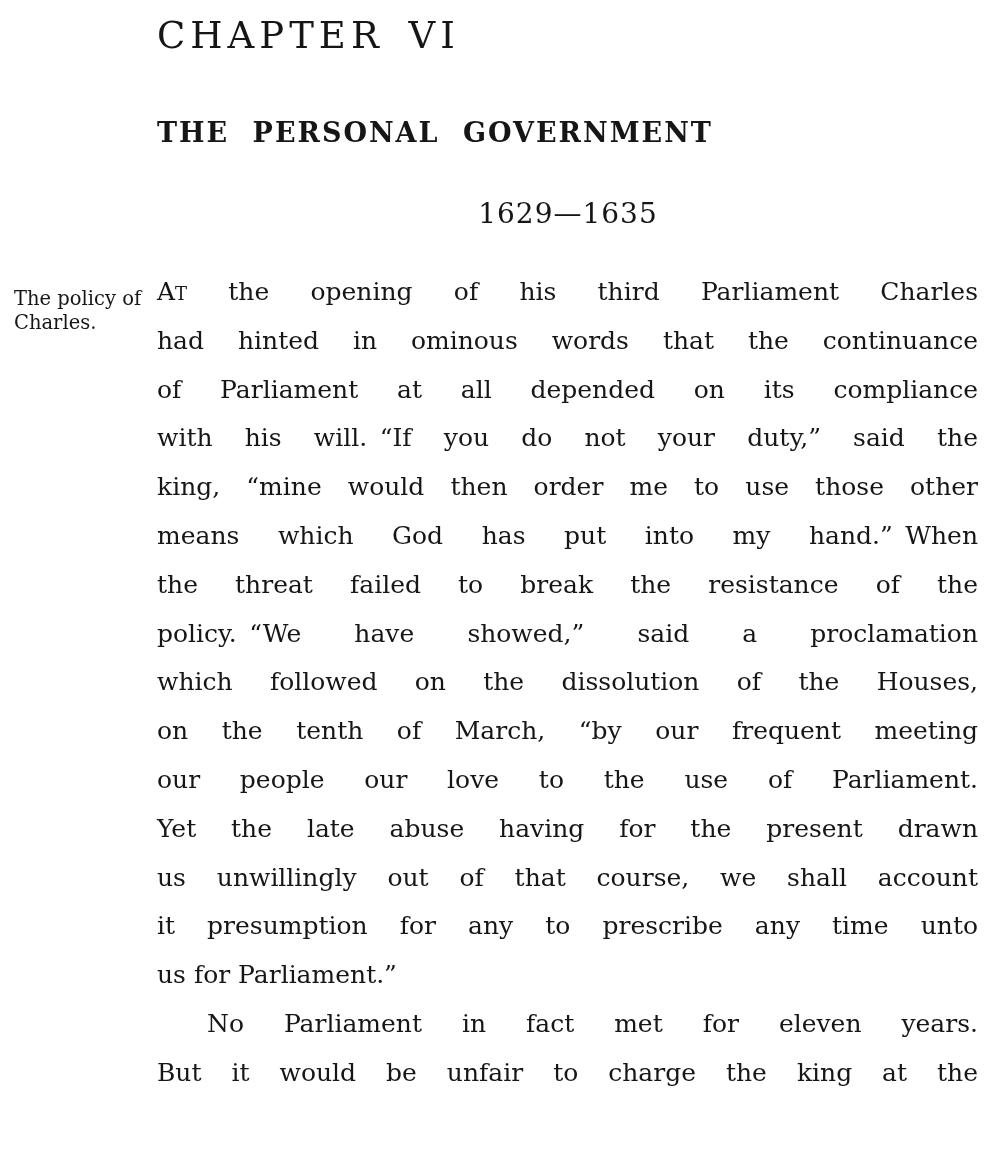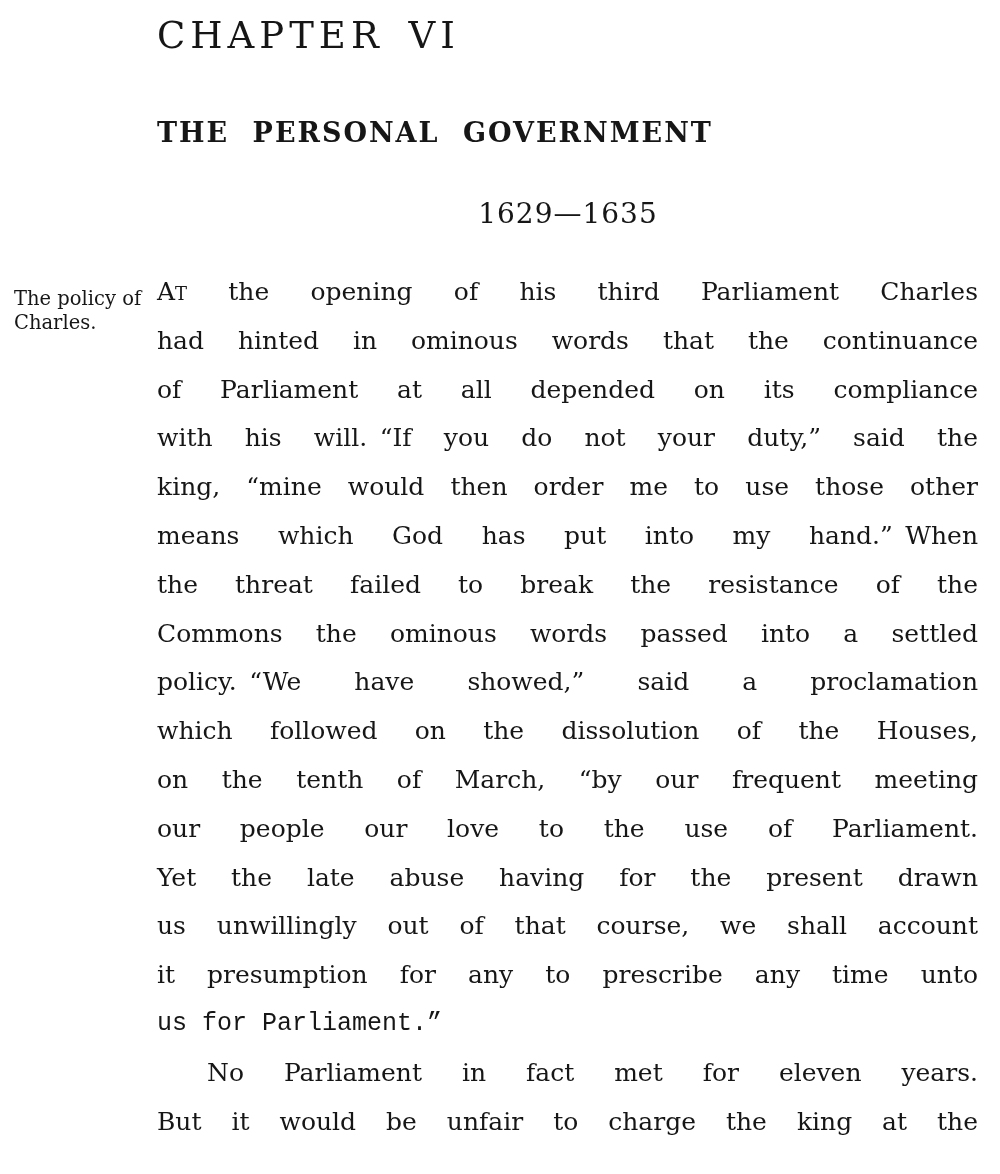--- a/index.html
+++ b/index.html
@@ -68,21 +68,20 @@
     font-size: 25px;
     line-height: 48.8px;
   }
   .line {
     text-align: justify;
     text-align-last: justify;
     text-justify: inter-word;
   }
   .line.para-end {
     text-align-last: left;
-    font-family: Liberation Mono, monospace;
   }
   .line.indent {
     text-indent: 50px;
   }
   .lead-word {
     font-variant: small-caps;
   }
 </style>
 </head>
 <body>
@@ -98,21 +97,20 @@
   <aside class="margin-note">The policy of Charles.</aside>
 
   <main class="body-col">
     <div class="line"><span class="lead-word">At</span><span> the opening of his third Parliament Charles</span></div>
     <div class="line">had hinted in ominous words that the continuance</div>
     <div class="line">of Parliament at all depended on its compliance</div>
     <div class="line">with his will. “If you do not your duty,” said the</div>
     <div class="line">king, “mine would then order me to use those other</div>
     <div class="line">means which God has put into my hand.” When</div>
     <div class="line">the threat failed to break the resistance of the</div>
-    <div class="line">Commons the ominous words passed into a settled</div>
     <div class="line">policy. “We have showed,” said a proclamation</div>
     <div class="line">which followed on the dissolution of the Houses,</div>
     <div class="line">on the tenth of March, “by our frequent meeting</div>
     <div class="line">our people our love to the use of Parliament.</div>
     <div class="line">Yet the late abuse having for the present drawn</div>
     <div class="line">us unwillingly out of that course, we shall account</div>
     <div class="line">it presumption for any to prescribe any time unto</div>
     <div class="line para-end">us for Parliament.”</div>
     <div class="line indent">No Parliament in fact met for eleven years.</div>
     <div class="line">But it would be unfair to charge the king at the</div>

